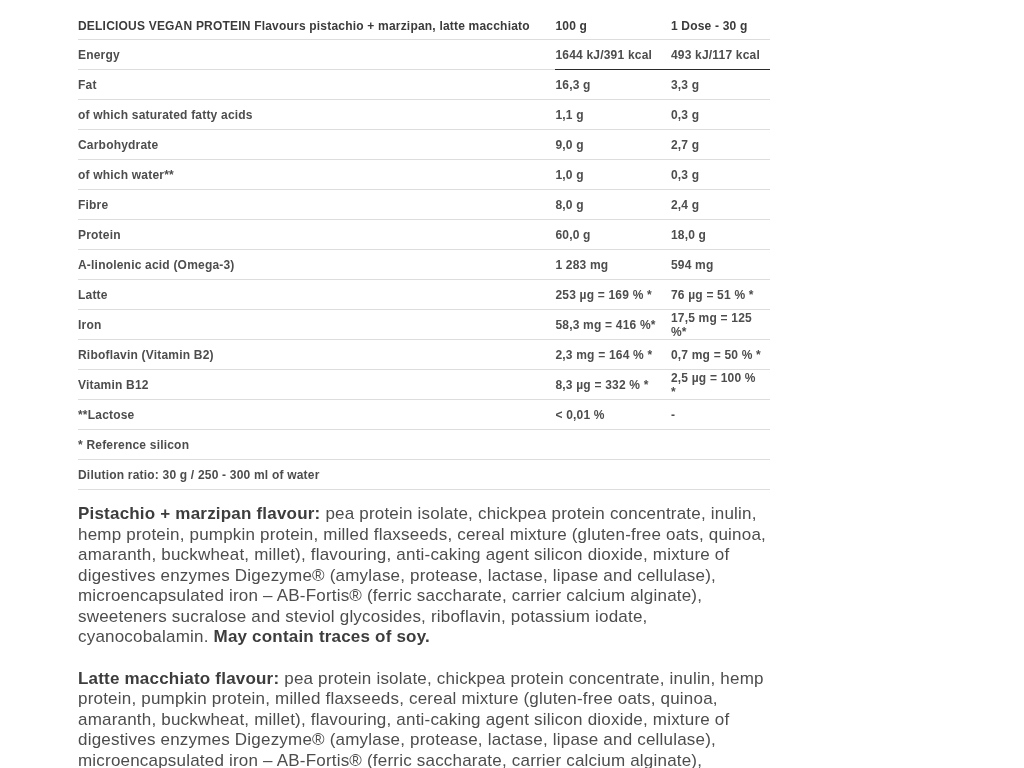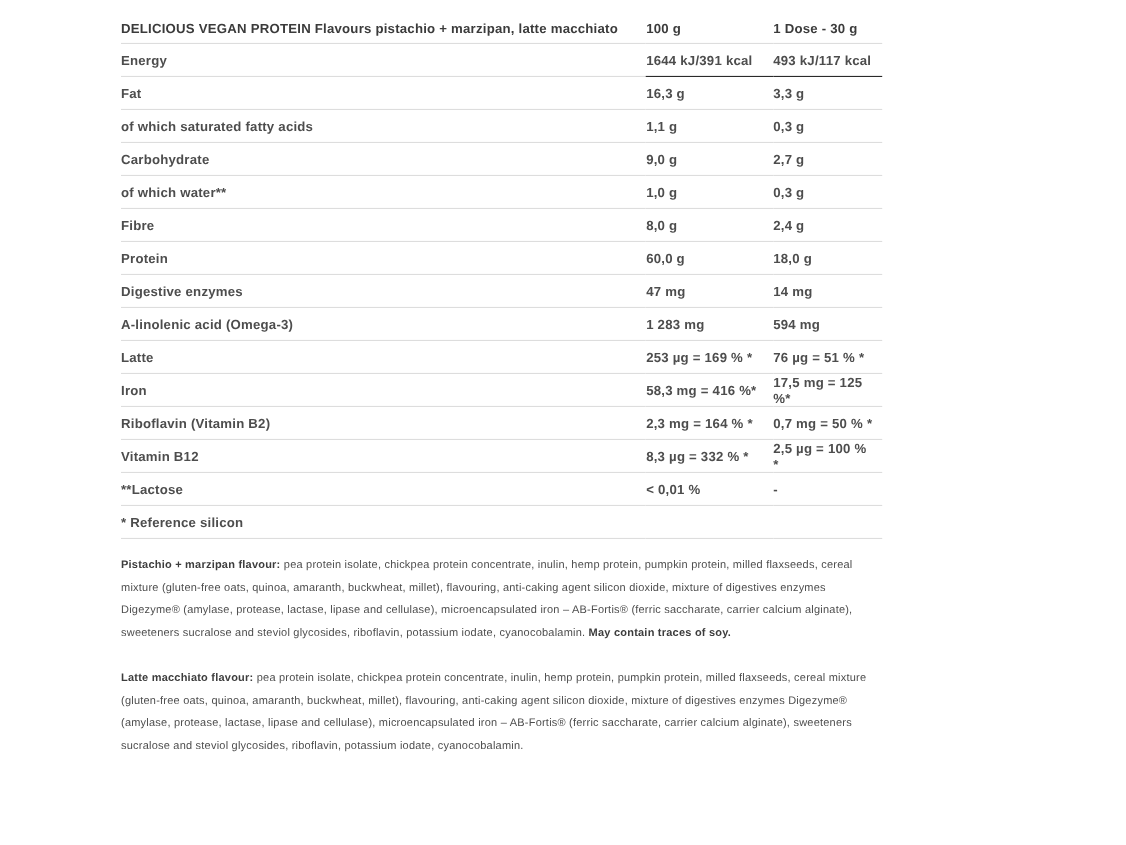--- a/index.html
+++ b/index.html
@@ -1,35 +1,35 @@
 <!DOCTYPE html>
 <html><head>
 <meta charset="utf-8">
 <style>
   html,body{margin:0;padding:0;background:#ffffff;}
   body{font-family:"Liberation Sans", sans-serif;color:#4d4d4d;}
-  .page{width:1024px;height:768px;box-sizing:border-box;padding:12px 0 0 110px;overflow:hidden;background:#fff;}
+  .page{width:1024px;height:768px;box-sizing:border-box;padding:12px 0 0 78px;overflow:hidden;background:#fff;}
 
   table.nutrition{border-collapse:collapse;width:692px;font-size:12px;letter-spacing:.2px;color:#4d4d4d;}
   table.nutrition th, table.nutrition td{
     text-align:left;vertical-align:middle;padding:0 6px 0 0;height:29px;
     border-bottom:1px solid #dddddd;font-weight:700;
   }
   table.nutrition thead th{font-weight:700;color:#3b3b3b;height:27px;}
   table.nutrition th:nth-child(1), table.nutrition td:nth-child(1){width:485px;}
   table.nutrition th:nth-child(2), table.nutrition td:nth-child(2){width:112px;}
   table.nutrition th:nth-child(3), table.nutrition td:nth-child(3){width:95px;}
   
   table.nutrition tbody[data-name="nutrition-table-body"] tr:first-child td:nth-child(2),
   table.nutrition tbody[data-name="nutrition-table-body"] tr:first-child td:nth-child(3){
     border-bottom:1px solid #2a2a2a;
   }
   table.nutrition td.fullrow{height:29px;}
 
-  .ingredients{width:692px;font-size:10px;line-height:20.5px;letter-spacing:.2px;color:#4d4d4d;margin:0 0 0 0;}
+  .ingredients{width:692px;font-size:17px;line-height:20.5px;letter-spacing:.2px;color:#4d4d4d;margin:0 0 0 0;}
   .ingredients.first{margin-top:14px;}
   .ingredients.second{margin-top:21px;}
   .ingredients b{font-weight:700;color:#3d3d3d;}
 </style>
 </head>
 <body>
 
 <div class="page" data-name="nutrition-page">
 
   <table class="nutrition" data-name="nutrition-table">
@@ -70,25 +70,20 @@
           <td data-name="row-label">Fibre</td>
           <td data-name="value-100g">8,0 g</td>
           <td data-name="value-dose">2,4 g</td>
         </tr>
         <tr data-name="table-row">
           <td data-name="row-label">Protein</td>
           <td data-name="value-100g">60,0 g</td>
           <td data-name="value-dose">18,0 g</td>
         </tr>
         <tr data-name="table-row">
-          <td data-name="row-label">Digestive enzymes</td>
-          <td data-name="value-100g">47 mg</td>
-          <td data-name="value-dose">14 mg</td>
-        </tr>
-        <tr data-name="table-row">
           <td data-name="row-label">A-linolenic acid (Omega-3)</td>
           <td data-name="value-100g">1 283 mg</td>
           <td data-name="value-dose">594 mg</td>
         </tr>
         <tr data-name="table-row">
           <td data-name="row-label">Latte</td>
           <td data-name="value-100g">253 µg = 169 % *</td>
           <td data-name="value-dose">76 µg = 51 % *</td>
         </tr>
         <tr data-name="table-row">
@@ -109,20 +104,23 @@
         <tr data-name="table-row">
           <td data-name="row-label">**Lactose</td>
           <td data-name="value-100g">&lt; 0,01 %</td>
           <td data-name="value-dose">-</td>
         </tr>
       </tbody>
     <tbody data-name="nutrition-table-footer">
       <tr data-name="reference-intake-row">
         <td class="fullrow" colspan="3" data-name="reference-intake-note">* Reference silicon</td>
       </tr>
+      <tr data-name="dilution-row">
+        <td class="fullrow" colspan="3" data-name="dilution-ratio">Dilution ratio: 30 g / 250 - 300 ml of water</td>
+      </tr>
     </tbody>
   </table>
 
   <p class="ingredients first" data-name="ingredients-pistachio-marzipan">
     <b data-name="flavour-title-pistachio">Pistachio + marzipan flavour:</b>
     <span data-name="ingredients-body-pistachio">pea protein isolate, chickpea protein concentrate, inulin, hemp protein, pumpkin protein, milled flaxseeds, cereal mixture (gluten-free oats, quinoa, amaranth, buckwheat, millet), flavouring, anti-caking agent silicon dioxide, mixture of digestives enzymes Digezyme® (amylase, protease, lactase, lipase and cellulase), microencapsulated iron – AB-Fortis® (ferric saccharate, carrier calcium alginate), sweeteners sucralose and steviol glycosides, riboflavin, potassium iodate, cyanocobalamin.</span>
     <b data-name="traces-note-pistachio">May contain traces of soy.</b>
   </p>
 
   <p class="ingredients second" data-name="ingredients-latte-macchiato">

